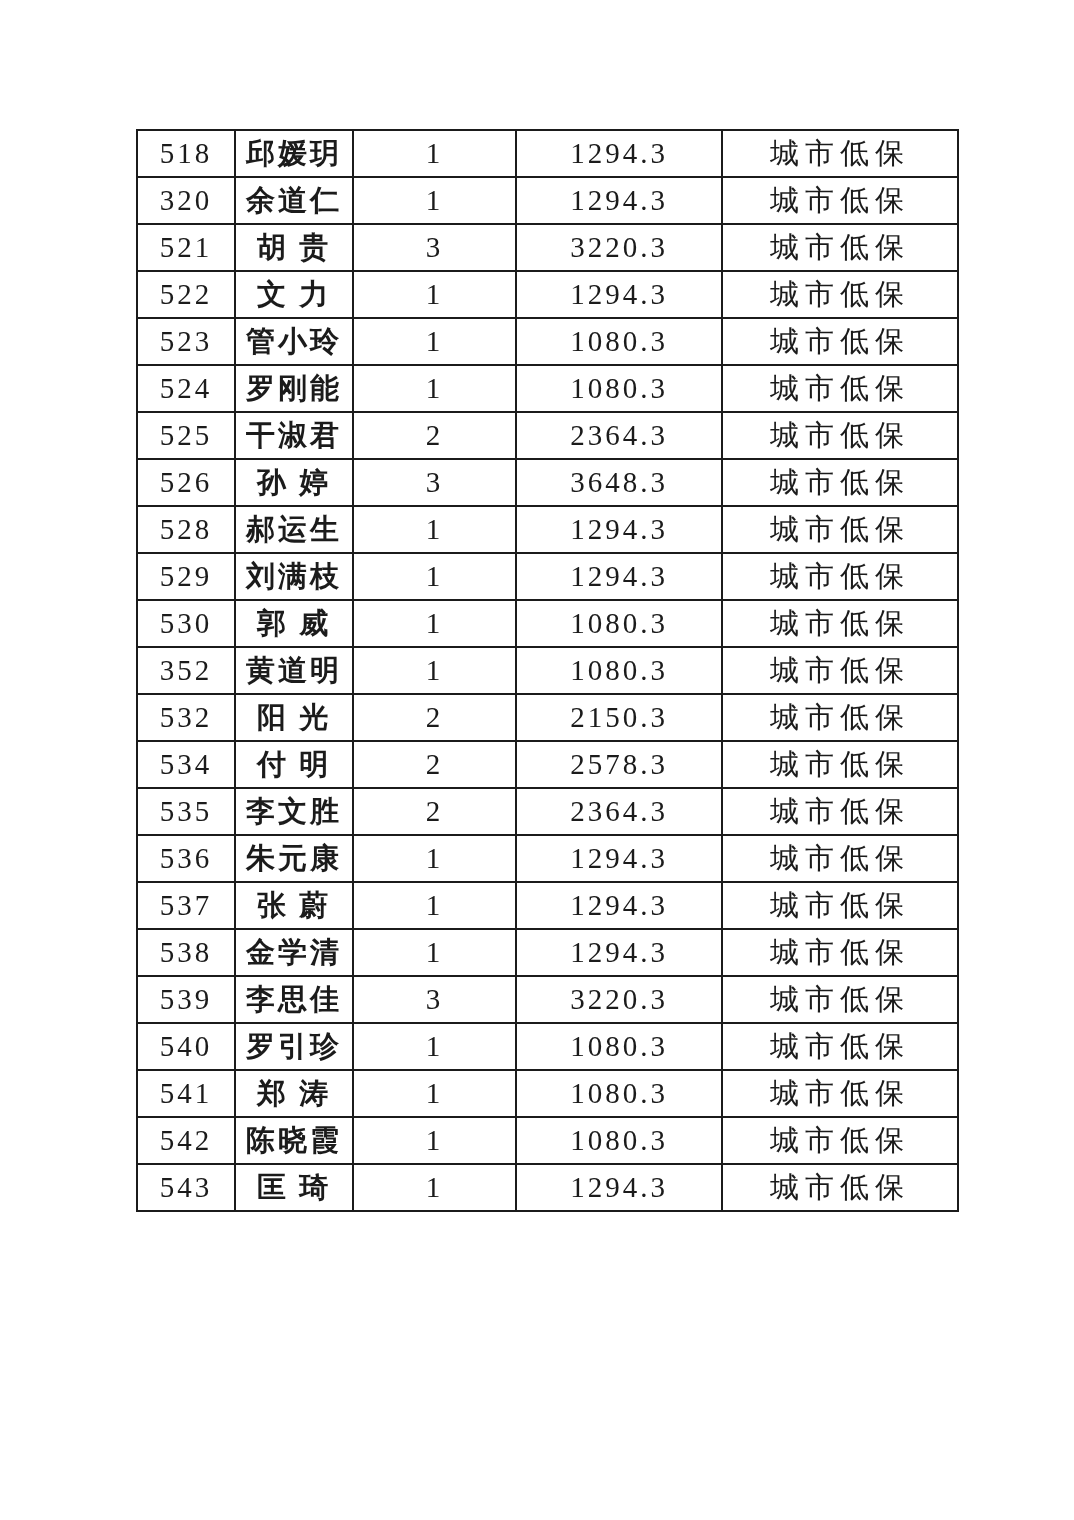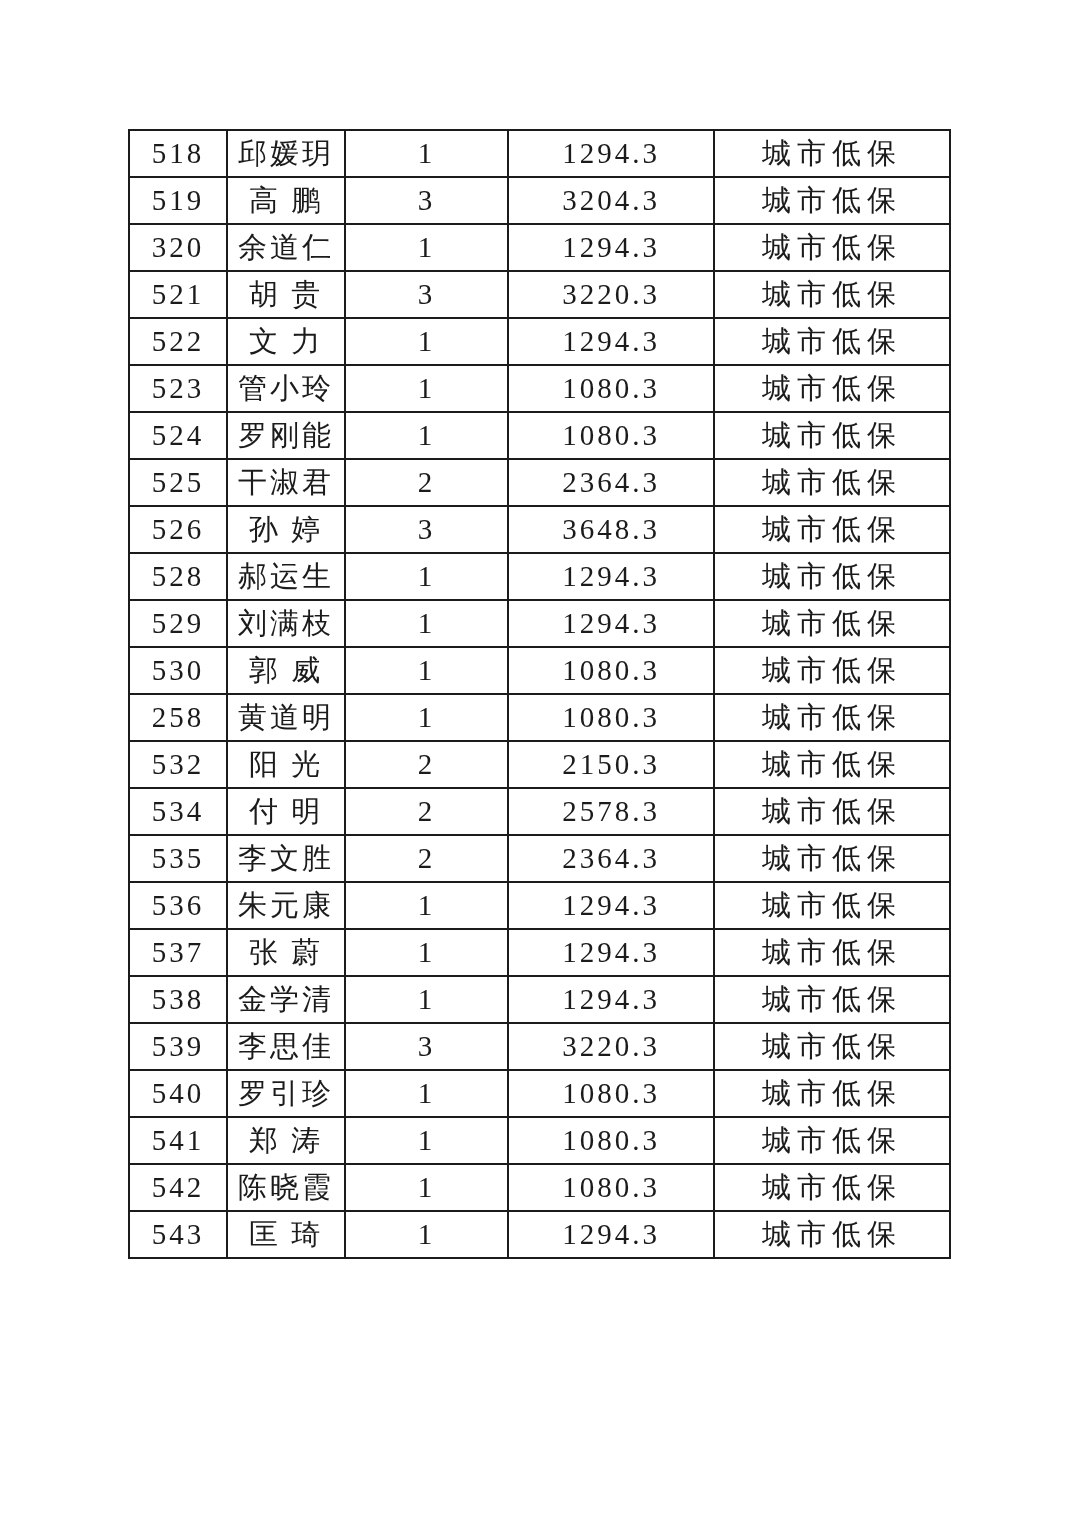--- a/index.html
+++ b/index.html
@@ -21,21 +21,21 @@
   }
   .page {
     position: relative;
     width: 1074px;
     height: 1520px;
     background: var(--page-background);
     overflow: hidden;
   }
   table.benefit-table {
     position: absolute;
-    left: 128px;
+    left: 136px;
     top: 129px;
     width: 821px;
     border-collapse: collapse;
     table-layout: fixed;
   }
   table.benefit-table td {
     border: 2px solid var(--border-color);
     height: 45px;
     padding: 0;
     text-align: center;
@@ -45,20 +45,21 @@
     overflow: hidden;
     white-space: nowrap;
   }
   td.cell-serial, td.cell-count, td.cell-amount {
     letter-spacing: 3px;
     font-family: "Liberation Serif", "DejaVu Serif", serif;
   }
   td.cell-person-name {
     letter-spacing: 3px;
     font-size: 30px;
+    font-weight: bold;
   }
   td.cell-category {
     letter-spacing: 6px;
     font-size: 30px;
   }
 </style>
 </head>
 <body>
 
 <div class="page">
@@ -72,27 +73,20 @@
     </colgroup>
     <tbody id="table-body">
   <tr class="table-row">
     <td class="cell-serial">518</td>
     <td class="cell-person-name">邱媛玥</td>
     <td class="cell-count">1</td>
     <td class="cell-amount">1294.3</td>
     <td class="cell-category">城市低保</td>
   </tr>
 
-  <tr class="table-row">
-    <td class="cell-serial">519</td>
-    <td class="cell-person-name">高 鹏</td>
-    <td class="cell-count">3</td>
-    <td class="cell-amount">3204.3</td>
-    <td class="cell-category">城市低保</td>
-  </tr>
 
   <tr class="table-row">
     <td class="cell-serial">320</td>
     <td class="cell-person-name">余道仁</td>
     <td class="cell-count">1</td>
     <td class="cell-amount">1294.3</td>
     <td class="cell-category">城市低保</td>
   </tr>
 
   <tr class="table-row">
@@ -162,21 +156,21 @@
 
   <tr class="table-row">
     <td class="cell-serial">530</td>
     <td class="cell-person-name">郭 威</td>
     <td class="cell-count">1</td>
     <td class="cell-amount">1080.3</td>
     <td class="cell-category">城市低保</td>
   </tr>
 
   <tr class="table-row">
-    <td class="cell-serial">258</td>
+    <td class="cell-serial">352</td>
     <td class="cell-person-name">黄道明</td>
     <td class="cell-count">1</td>
     <td class="cell-amount">1080.3</td>
     <td class="cell-category">城市低保</td>
   </tr>
 
   <tr class="table-row">
     <td class="cell-serial">532</td>
     <td class="cell-person-name">阳 光</td>
     <td class="cell-count">2</td>

